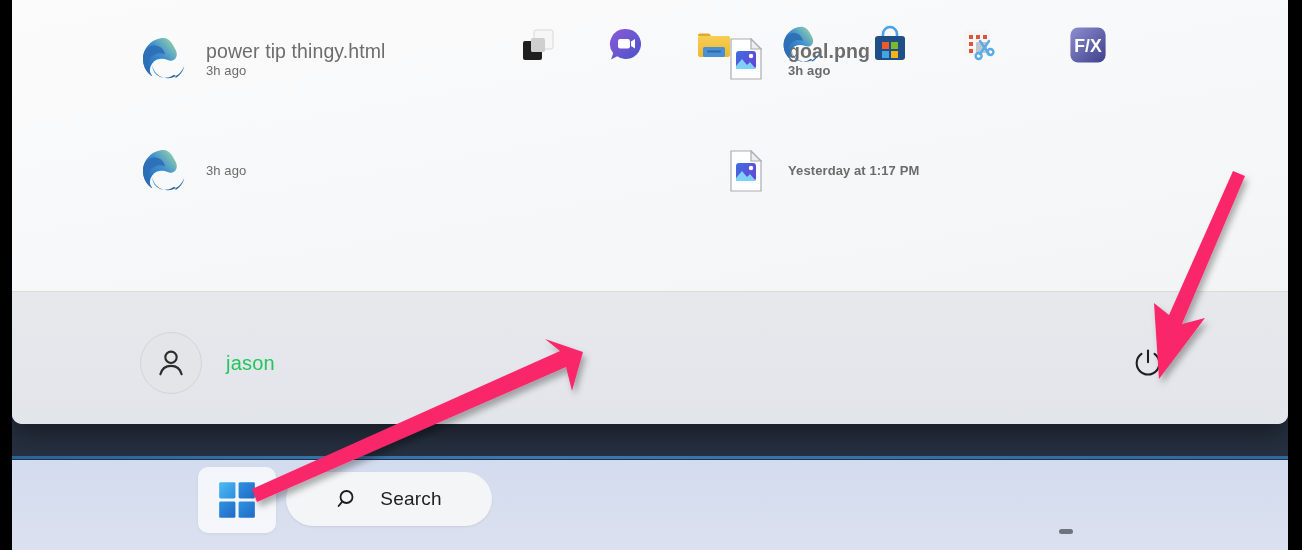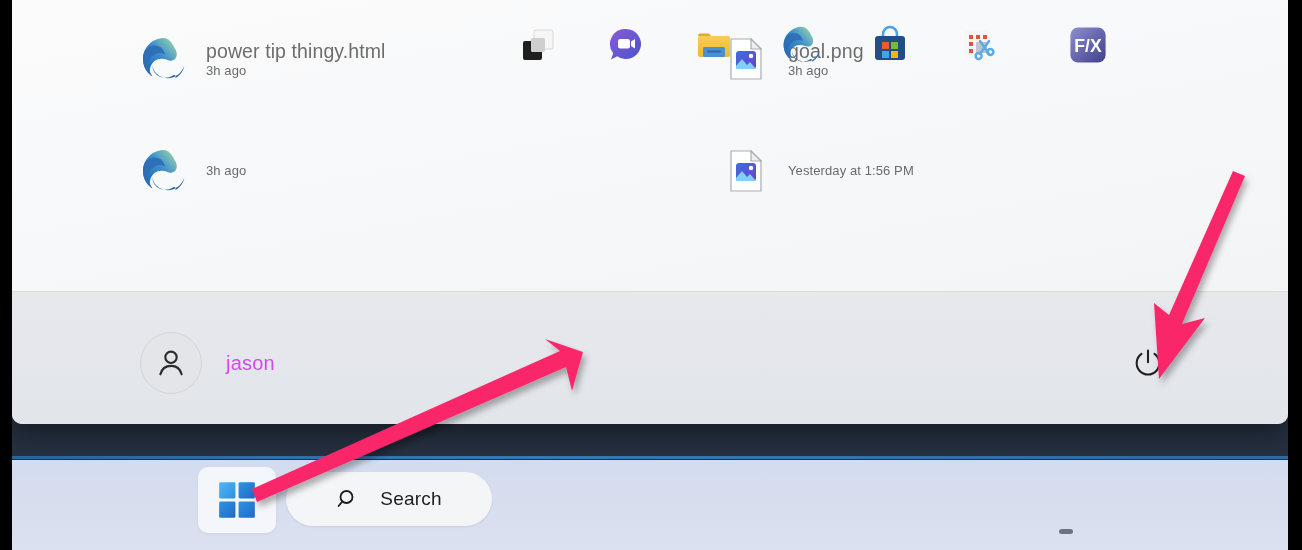--- a/index.html
+++ b/index.html
@@ -22,21 +22,21 @@
   .startmenu{position:absolute;left:12px;top:-6px;width:1276px;height:430px;
              background:linear-gradient(170deg,#fbfbfc 0%,#f6f7f8 55%,#eff1f3 100%);
              border-radius:0 0 10px 10px;
              box-shadow:0 10px 26px rgba(0,0,0,.38);overflow:hidden;}
 
   .recommend{position:absolute;left:0;top:0;right:0;height:297px;}
 
   .rec-item{position:absolute;display:flex;align-items:center;gap:18px;
             height:74px;padding:0 10px;border-radius:6px;}
   .rec-col-l{left:118px;width:540px;}
-  .rec-col-r{left:700px;width:520px;}
+  .rec-col-r{left:700px;width:520px;font-weight:bold;}
   .rec-row1{top:28px;}
   .rec-row2{top:140px;}
 
   .rec-texts{display:flex;flex-direction:column;line-height:1.26;}
   .rec-title{font-size:19.5px;color:#2b2b2b;letter-spacing:.1px;white-space:nowrap;}
   .rec-title.dim{color:#6d6d6d;}
   .rec-sub{font-size:13px;color:#6b6b6b;letter-spacing:.1px;white-space:nowrap;}
 
   
   .ic{width:48px;height:48px;flex:0 0 48px;position:relative;}
@@ -44,21 +44,21 @@
 
   
   .divider{position:absolute;left:0;right:0;top:297px;height:1px;background:#d9dbdd;}
   .footer{position:absolute;left:0;right:0;top:298px;bottom:0;
           background:linear-gradient(180deg,#e6e8ec 0%,#e2e5ea 100%);}
 
   .account{position:absolute;left:140px;top:332px;display:flex;align-items:center;gap:24px;}
   .avatar{width:60px;height:60px;border-radius:50%;background:#e3e5e8;
           border:1px solid #d2d5d9;display:flex;align-items:center;justify-content:center;}
   .avatar svg{width:34px;height:34px;display:block;}
-  .username{font-size:20px;color:#d946ef;letter-spacing:.2px;}
+  .username{font-size:20px;color:#22c55e;letter-spacing:.2px;}
 
   .powerbtn{position:absolute;left:1122px;top:337px;width:52px;height:52px;
             display:flex;align-items:center;justify-content:center;border-radius:6px;}
   .powerbtn svg{width:34px;height:34px;display:block;}
 
   
   .taskbar{position:absolute;left:12px;bottom:0;width:1276px;height:90px;
            background:linear-gradient(180deg,#d3dcef 0%,#d7deee 55%,#dbe1f0 100%);}
 
   .tb-item{position:absolute;top:17px;width:56px;height:56px;border-radius:8px;
@@ -159,21 +159,21 @@
         <span class="ic img-ic">
           <svg viewBox="0 0 48 48">
             <path d="M9 4h20l10 10v30H9z" fill="#fff" stroke="#a9adb2" stroke-width="1.2"></path>
             <path d="M29 4l10 10H29z" fill="#eceef0" stroke="#a9adb2" stroke-width="1.2"></path>
             <rect x="14" y="16" width="20" height="18" rx="3" fill="url(#ph1)"></rect>
             <circle cx="29" cy="21" r="2.2" fill="#fff"></circle>
             <path d="M14 31l6-7 5 6 3-3 6 7v0H14z" fill="#7fd0f7"></path>
           </svg>
         </span>
         <span class="rec-texts">
-          <span class="rec-sub">Yesterday at 1:56 PM</span>
+          <span class="rec-sub">Yesterday at 1:17 PM</span>
         </span>
       </div>
     </div>
 
     <div class="divider"></div>
     <div class="footer"></div>
   </div>
 
   <div class="account">
     <span class="avatar">

